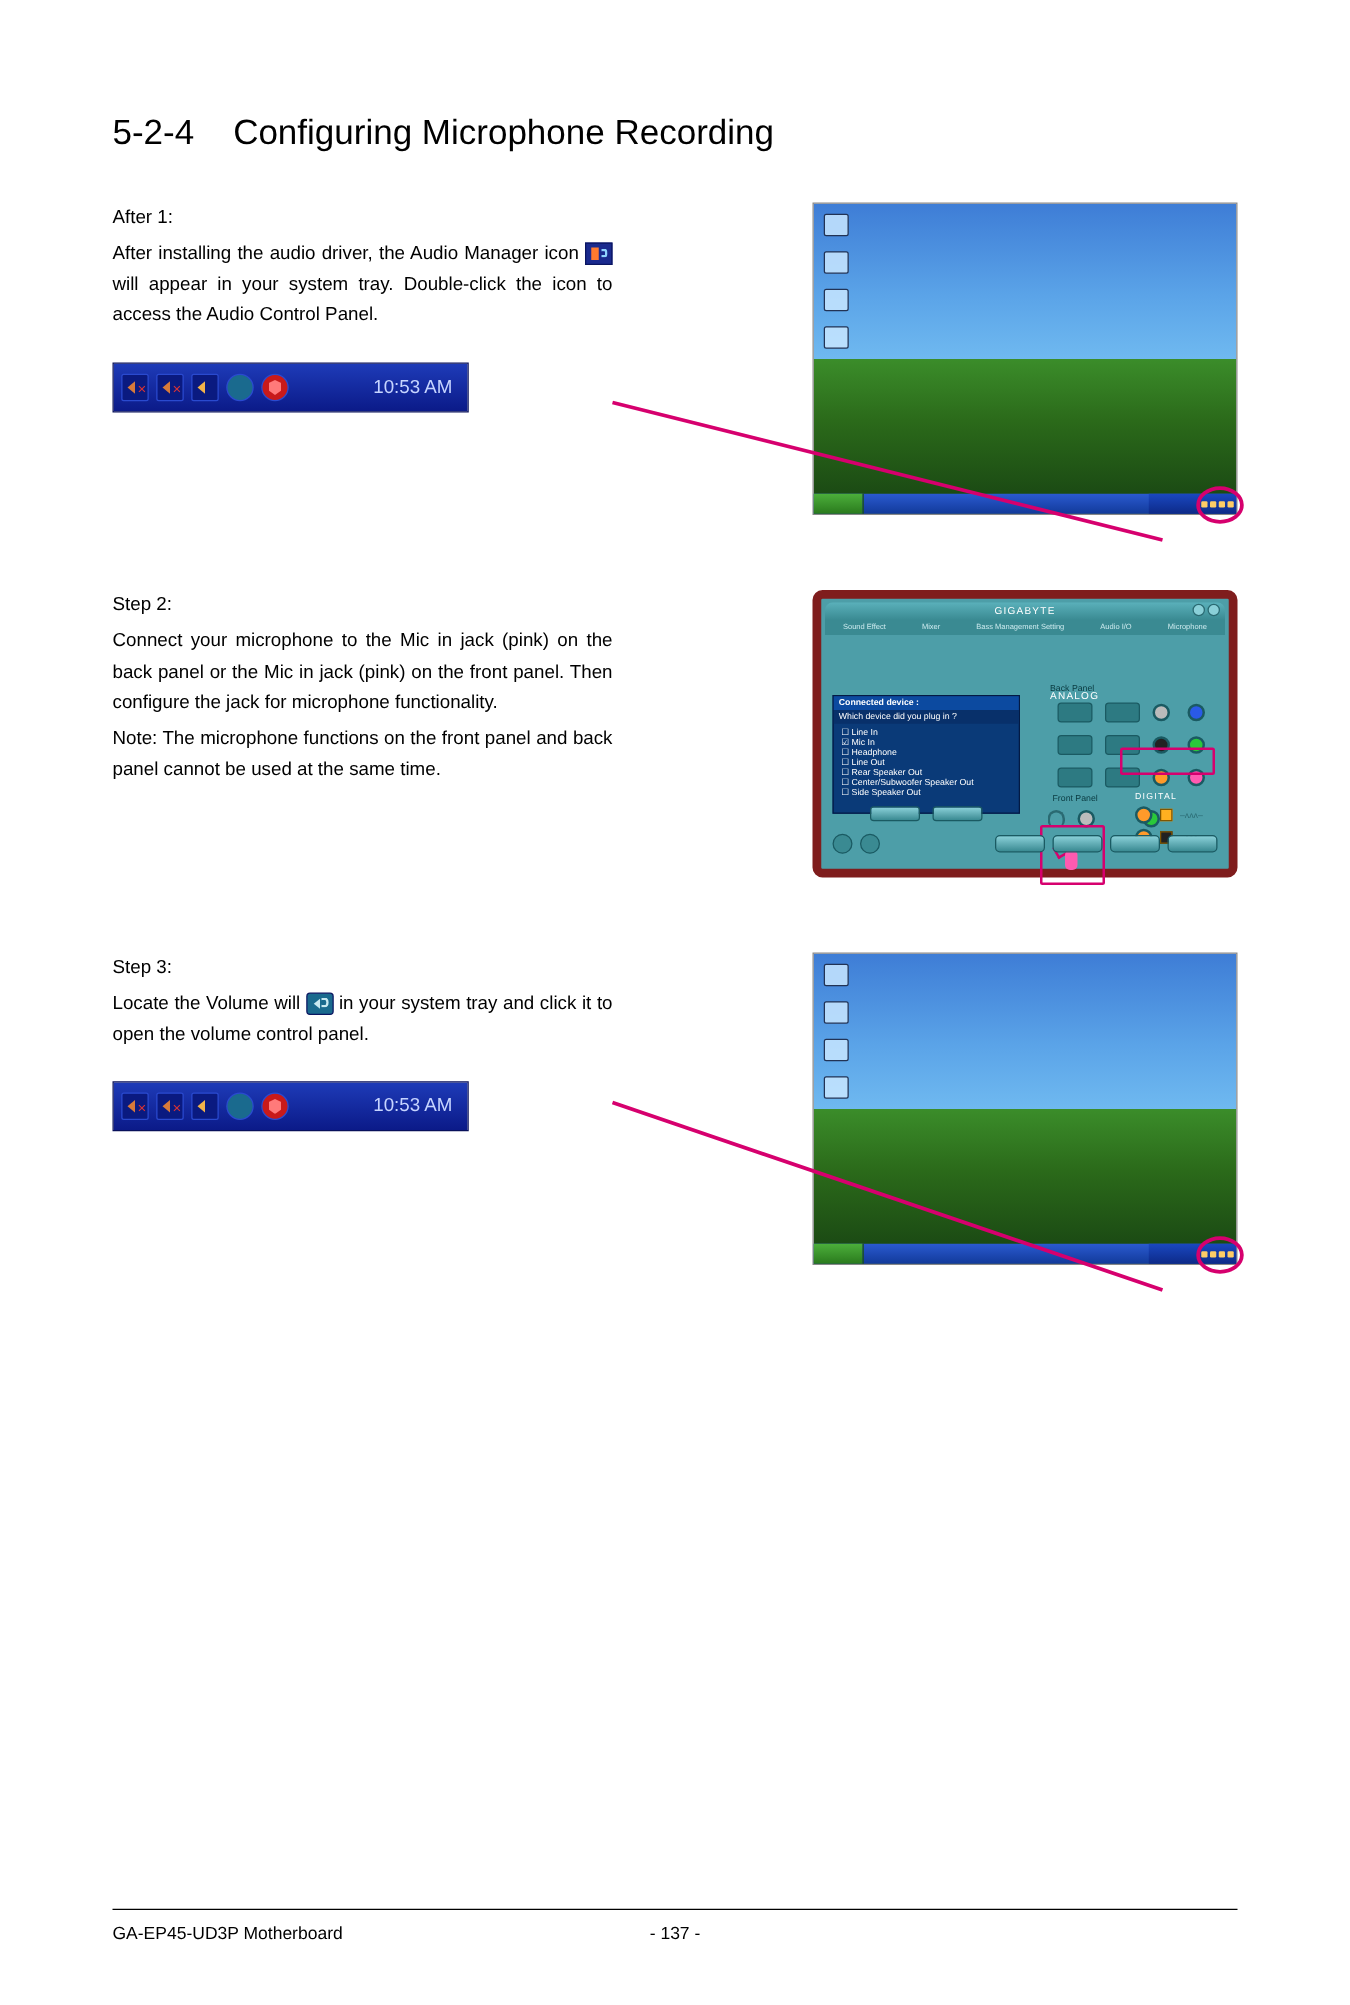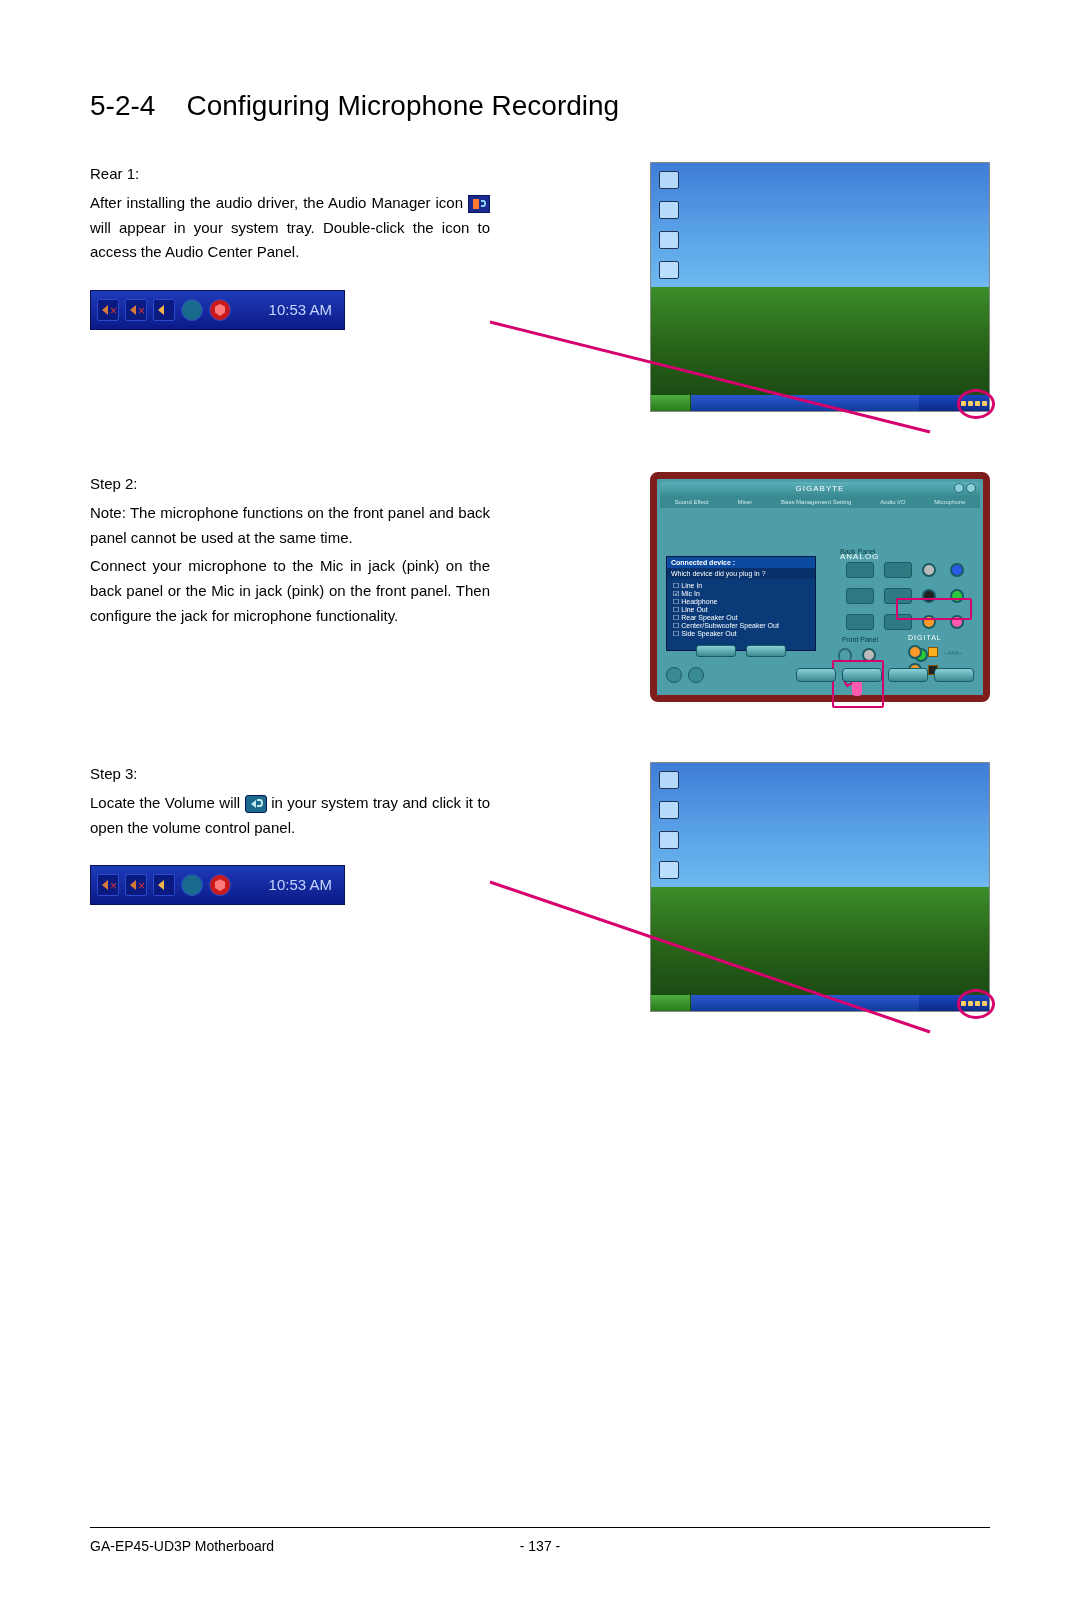--- a/index.html
+++ b/index.html
@@ -77,21 +77,21 @@
     right: 3px; top: 3px;
     width: 4px; height: 4px;
     border: 2px solid #c8e8f0;
     border-left: none;
     border-radius: 0 50% 50% 0;
   }
 
   
   .tray-zoom {
     margin-top: 25px;
-    width: 255px;
+    width: 285px;
     height: 40px;
     background: linear-gradient(#1e3bb8, #0b1a88);
     border: 1px solid #08105a;
     display: flex;
     align-items: center;
     padding: 0 6px;
     gap: 6px;
   }
   .tray-zoom .tray-ico {
     width: 22px; height: 22px;
@@ -406,23 +406,23 @@
 <div class="page">
 
   <h2 class="section-title">
     <span>5-2-4</span>
     &nbsp;&nbsp;
     <span>Configuring Microphone Recording</span>
   </h2>
 
   <div class="step-block" style="position:relative;">
     <div class="step-text">
-      <p>Rear 1:</p>
+      <p>After 1:</p>
       <p>
-        <span>After installing the audio driver, the Audio Manager icon </span><span class="inline-icon audio"></span><span> will appear in your system tray. Double-click the icon to access the Audio Center Panel.</span>
+        <span>After installing the audio driver, the Audio Manager icon </span><span class="inline-icon audio"></span><span> will appear in your system tray. Double-click the icon to access the Audio Control Panel.</span>
       </p>
       <div class="tray-zoom">
         <span class="tray-ico mute"></span>
         <span class="tray-ico mute"></span>
         <span class="tray-ico speaker"></span>
         <span class="tray-ico volnet"></span>
         <span class="tray-ico shield"></span>
         <span class="clock">10:53 AM</span>
       </div>
     </div>
@@ -447,22 +447,22 @@
       </div>
     </div>
     <svg class="callout-line" style="left:150px; top:150px; width:720px; height:140px;" viewBox="0 0 720 140">
       <line x1="250" y1="10" x2="690" y2="120" stroke="#d6006e" stroke-width="3"></line>
     </svg>
   </div>
 
   <div class="step-block">
     <div class="step-text">
       <p>Step 2:</p>
+      <p>Connect your microphone to the Mic in jack (pink) on the back panel or the Mic in jack (pink) on the front panel. Then configure the jack for microphone functionality.</p>
       <p>Note:  The microphone functions on the front panel and back panel cannot be used at the same time.</p>
-      <p>Connect your microphone to the Mic in jack (pink) on the back panel or the Mic in jack (pink) on the front panel. Then configure the jack for microphone functionality.</p>
     </div>
     <div class="figure">
       <div class="audio-panel">
         <div class="audio-header">
           <span>GIGABYTE</span>
           <div class="win-dots">
               <span></span>
               <span></span>
             </div>
         </div>

